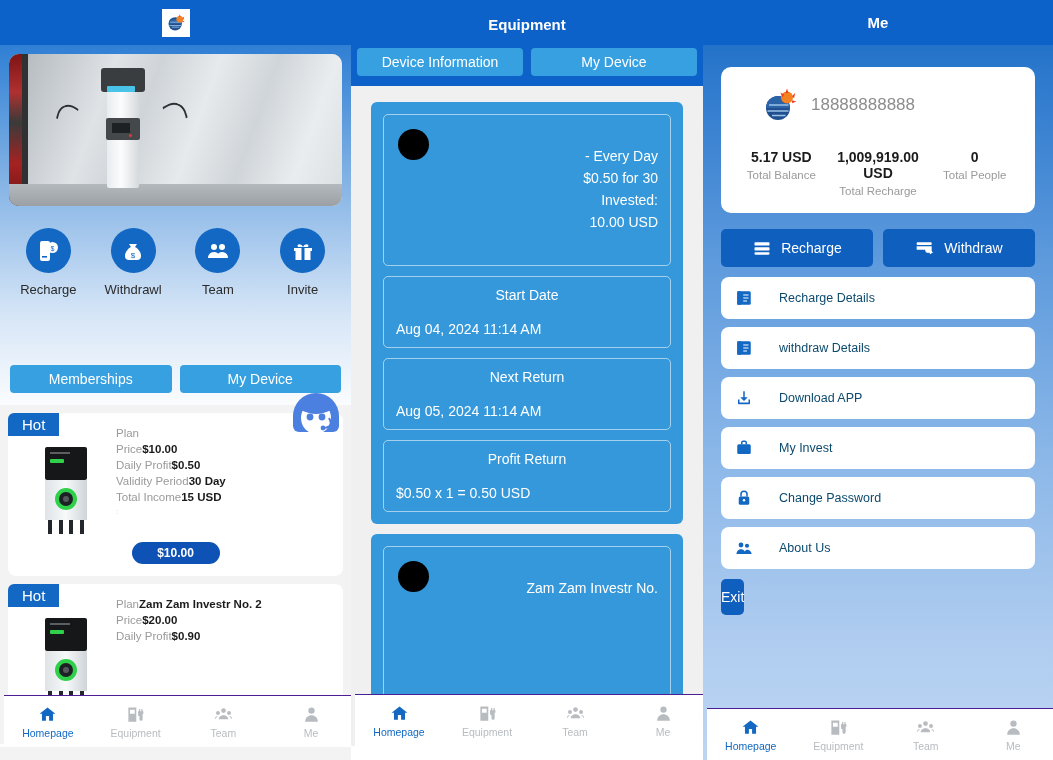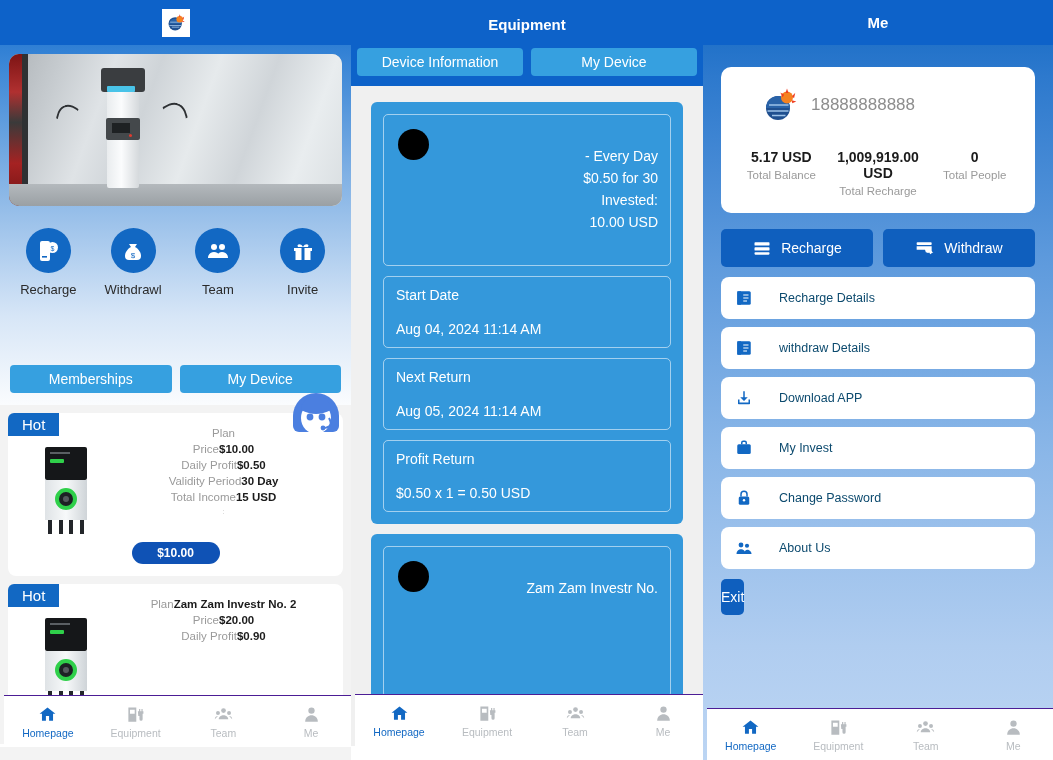--- a/index.html
+++ b/index.html
@@ -78,21 +78,21 @@
       background:#5a5f63;}
   .device .bodyp{ width:42px; height:40px; background:linear-gradient(90deg,#dfe3e6,#f7f9fa,#cfd4d8);
       position:relative; }
   .device .ring{ position:absolute; left:10px; top:8px; width:22px; height:22px; border-radius:50%;
       border:4px solid #2fd04a; background:#1d2124;}
   .device .ring:after{ content:""; position:absolute; left:4px; top:4px; width:6px; height:6px;
       border-radius:50%; background:#54595d;}
   .device .legs{ display:flex; justify-content:space-between; padding:0 3px;}
   .device .legs i{ display:block; width:4px; height:14px; background:#23262a; }
   .pinfo{ flex:1; padding-left:4px; }
-  .prow{ display:flex; justify-content:center; font-size:11.5px; padding:2px 0; }
+  .prow{ display:flex; justify-content:flex-start; font-size:11.5px; padding:2px 0; }
   .pk{ color:#9a9a9a; }
   .pv{ color:#1b1b1b; font-weight:600; }
   .prow.tiny{ height:12px; }
   .prow.tiny .pk{ font-size:8px; color:#c8c8c8;}
   .buy{ display:block; margin:8px auto 0 auto; width:88px; height:22px; border-radius:11px;
       background:#0f52b5; color:#fff; font-size:12px; font-weight:bold; border:none; }
 
   
   .chat-widget{ position:absolute; left:285px; top:382px; width:62px; height:62px; z-index:20; }
 
@@ -106,21 +106,21 @@
   .p2 .content{ padding:16px 20px 0 20px; }
   .ecard{ background:#3498db; border-radius:6px; padding:12px; margin-bottom:10px; }
   .ebox{ border:1px solid rgba(255,255,255,.55); border-radius:5px; padding:10px 12px;
       margin-bottom:10px; color:#fff; }
   .ebox:last-child{ margin-bottom:0; }
   .ebox.head{ height:152px; position:relative; }
   .ebox.head .thumb{ position:absolute; left:14px; top:14px; width:31px; height:31px;
       border-radius:50%; background:#000; }
   .ebox.head .txt{ position:absolute; right:12px; top:30px; text-align:right;
       font-size:14px; line-height:22px; }
-  .ebox .lbl{ font-size:14px; }
+  .ebox .lbl{ font-size:14px;text-align:center; }
   .ebox .val{ font-size:14px; margin-top:18px; }
 
   
   .p3{ background:linear-gradient(180deg,#1268c3 0%,#2d79cd 10%,#5f9bdd 35%,#8bb7e8 60%,#b0cdf0 85%,#bcd5f3 100%); }
   .p3 .top-bar{ height:45px; background:#0d62c9; display:flex; align-items:center;
       justify-content:center; color:#fff; font-size:15px; font-weight:bold; }
   .profile{ margin:22px 18px 0 18px; background:#fff; border-radius:10px; padding:14px 12px 16px 12px; }
   .prof-head{ display:flex; align-items:center; gap:12px; padding:6px 0 0 30px; }
   .avatar-logo{ width:36px; height:36px; }
   .phone-num{ font-size:17px; color:#8d8d8d; }

